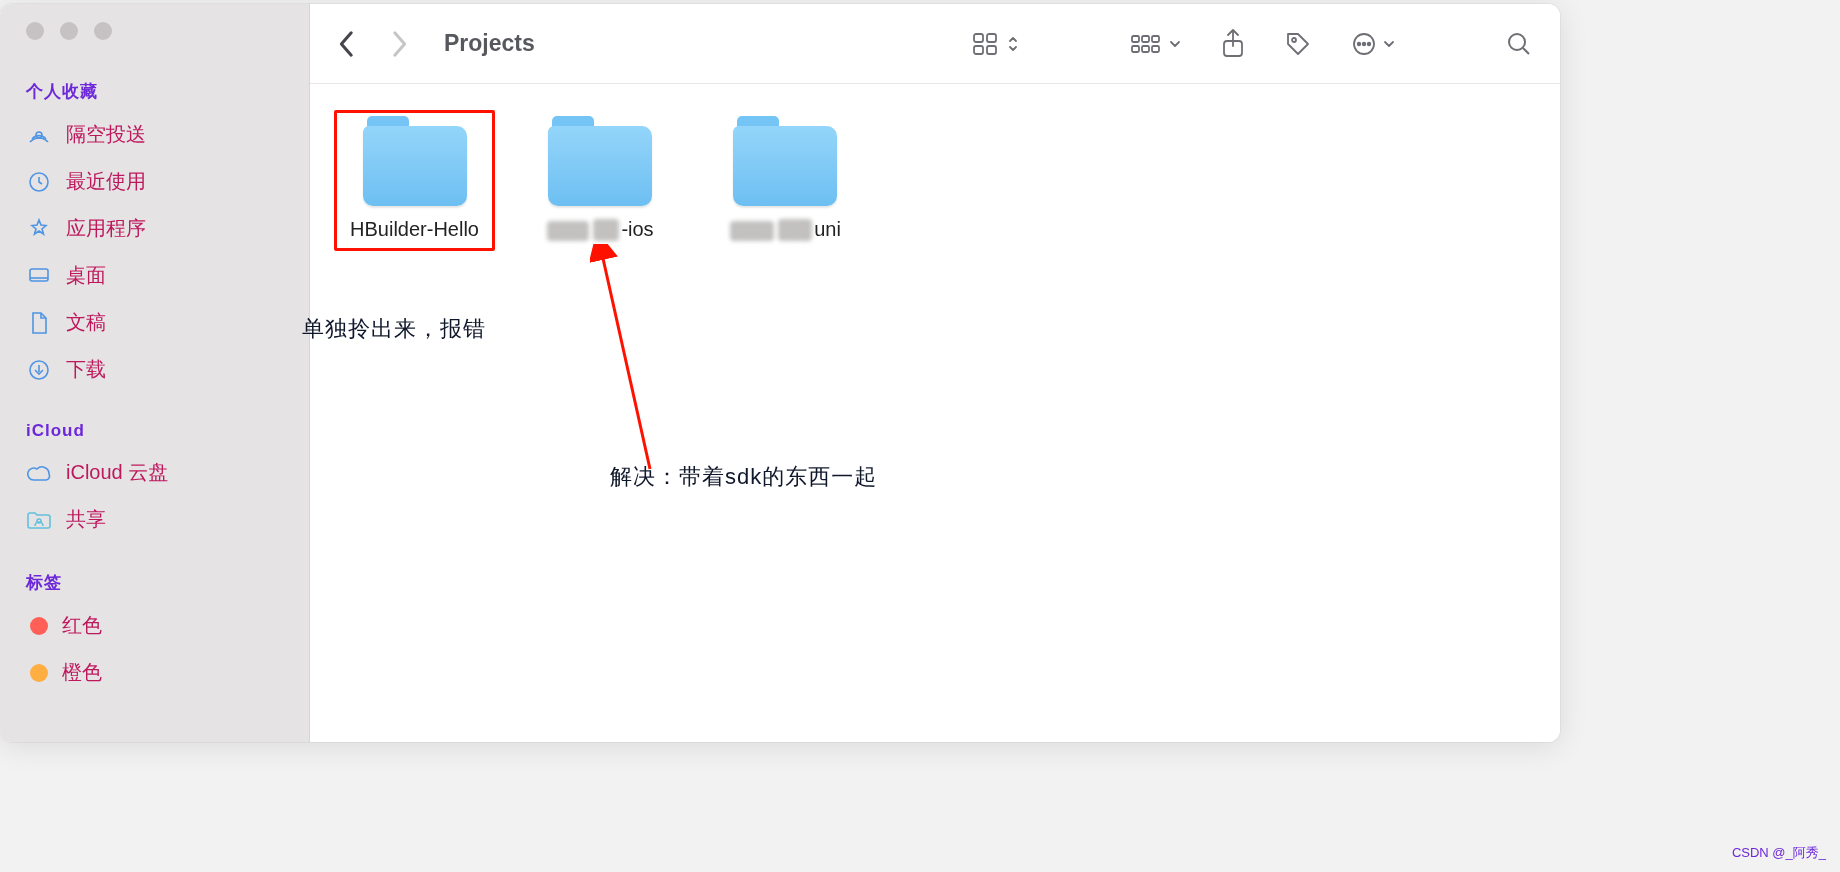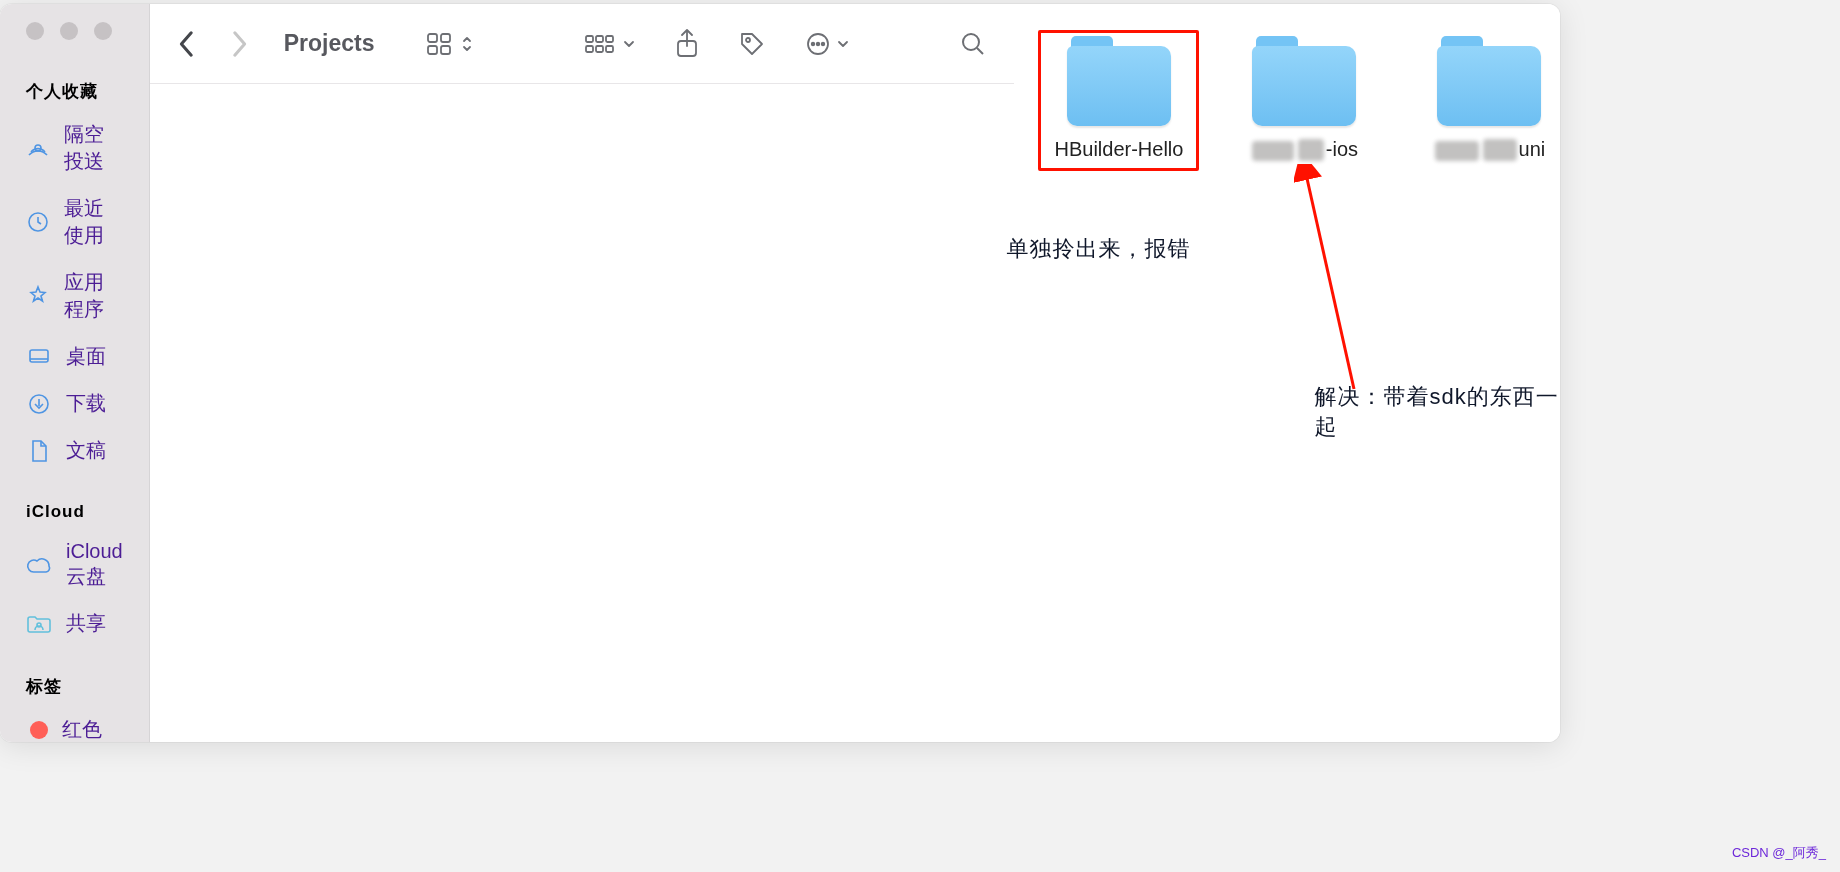--- a/index.html
+++ b/index.html
@@ -3,26 +3,26 @@
 <meta charset="utf-8">
 <style>
   * { box-sizing: border-box; }
   html, body { margin: 0; padding: 0; font-family: -apple-system, "PingFang SC", "Helvetica Neue", Arial, sans-serif; background: #f2f2f2; }
   body { width: 1840px; height: 872px; overflow: hidden; }
   .finder-window { width: 1560px; height: 738px; background: white; display: flex; border-radius: 12px; overflow: hidden; box-shadow: 0 4px 30px rgba(0,0,0,0.10), 0 0 0 1px rgba(0,0,0,0.04); margin: 4px 0 0 0; position: relative; }
   .sidebar { width: 310px; height: 100%; background: #e6e3e5; border-right: 1px solid #d6d4d6; padding-top: 18px; }
   .traffic-lights { display: flex; gap: 16px; padding: 0 0 30px 26px; }
   .tl { width: 18px; height: 18px; border-radius: 50%; background: #c6c2c4; }
   .sidebar-section { padding: 0 16px; }
-  .section-title { font-size: 17px; color: #000000; font-weight: 600; letter-spacing: 1px; padding: 10px 10px 8px 10px; }
+  .section-title { font-size: 17px; color: #6d28d9; font-weight: 600; letter-spacing: 1px; padding: 10px 10px 8px 10px; }
   .section-title:not(:first-of-type) { margin-top: 18px; }
-  .sidebar-item { display: flex; align-items: center; gap: 14px; padding: 10px 10px 10px 10px; border-radius: 8px; font-size: 20px; color: #4c1d95; cursor: default; }
+  .sidebar-item { display: flex; align-items: center; gap: 14px; padding: 10px 10px 10px 10px; border-radius: 8px; font-size: 20px; color: #be185d; cursor: default; }
   .sidebar-item .s-icon { width: 26px; height: 26px; display: flex; align-items: center; justify-content: center; color: #4f95e3; }
   .tag-dot { width: 18px; height: 18px; border-radius: 50%; margin-left: 4px; }
-  .main { flex: 1; display: flex; background: #fff; }
+  .main { flex: 1; display: flex; flex-direction: column; background: #fff; }
   .toolbar { height: 80px; border-bottom: 1px solid #e8e6e8; display: flex; align-items: center; padding: 0 20px; gap: 22px; }
   .nav-buttons { display: flex; gap: 34px; padding-left: 8px; }
   .nav-btn { color: #44464b; display: flex; align-items: center; }
   .nav-btn.disabled { color: #c6c6c6; }
   .title { font-size: 23px; font-weight: 600; color: #57585e; margin-left: 14px; flex: 0 0 auto; }
   .spacer { flex: 1; }
   .tool-icon { color: #6d6f74; display: flex; align-items: center; justify-content: center; padding: 0 8px; }
   .content { flex: 1; padding: 26px 12px 0 24px; position: relative; }
   .folders { display: flex; gap: 24px; }
   .folder-card { width: 161px; display: flex; flex-direction: column; align-items: center; gap: 12px; padding: 6px 6px; position: relative; }
@@ -82,36 +82,36 @@
         <span class="s-icon">
           <svg width="24" height="24" viewBox="0 0 24 24" fill="none" stroke="currentColor" stroke-width="1.6">
               <rect x="3" y="5" width="18" height="12" rx="2"></rect>
               <path d="M3 14h18"></path>
             </svg>
         </span>
         <span>桌面</span>
       </div>
       <div class="sidebar-item">
         <span class="s-icon">
+          <svg width="22" height="24" viewBox="0 0 22 24" fill="none" stroke="currentColor" stroke-width="1.6">
+              <path d="M5 2h8l5 5v15H5z"></path>
+              <path d="M13 2v5h5"></path>
+            </svg>
+        </span>
+        <span>文稿</span>
+      </div>
+      <div class="sidebar-item">
+        <span class="s-icon">
           <svg width="24" height="24" viewBox="0 0 24 24" fill="none" stroke="currentColor" stroke-width="1.6">
               <circle cx="12" cy="12" r="9"></circle>
               <path d="M12 7v7"></path>
               <path d="M8 12l4 4 4-4"></path>
             </svg>
         </span>
         <span>下载</span>
-      </div>
-      <div class="sidebar-item">
-        <span class="s-icon">
-          <svg width="22" height="24" viewBox="0 0 22 24" fill="none" stroke="currentColor" stroke-width="1.6">
-              <path d="M5 2h8l5 5v15H5z"></path>
-              <path d="M13 2v5h5"></path>
-            </svg>
-        </span>
-        <span>文稿</span>
       </div>
 
       <div class="section-title">iCloud</div>
       <div class="sidebar-item">
         <span class="s-icon">
           <svg width="26" height="18" viewBox="0 0 26 18" fill="none" stroke="currentColor" stroke-width="1.6">
               <path d="M8 16a6 6 0 1 1 3-11 7 7 0 0 1 12 5 4 4 0 0 1-3 6z"></path>
             </svg>
         </span>
         <span>iCloud 云盘</span>

